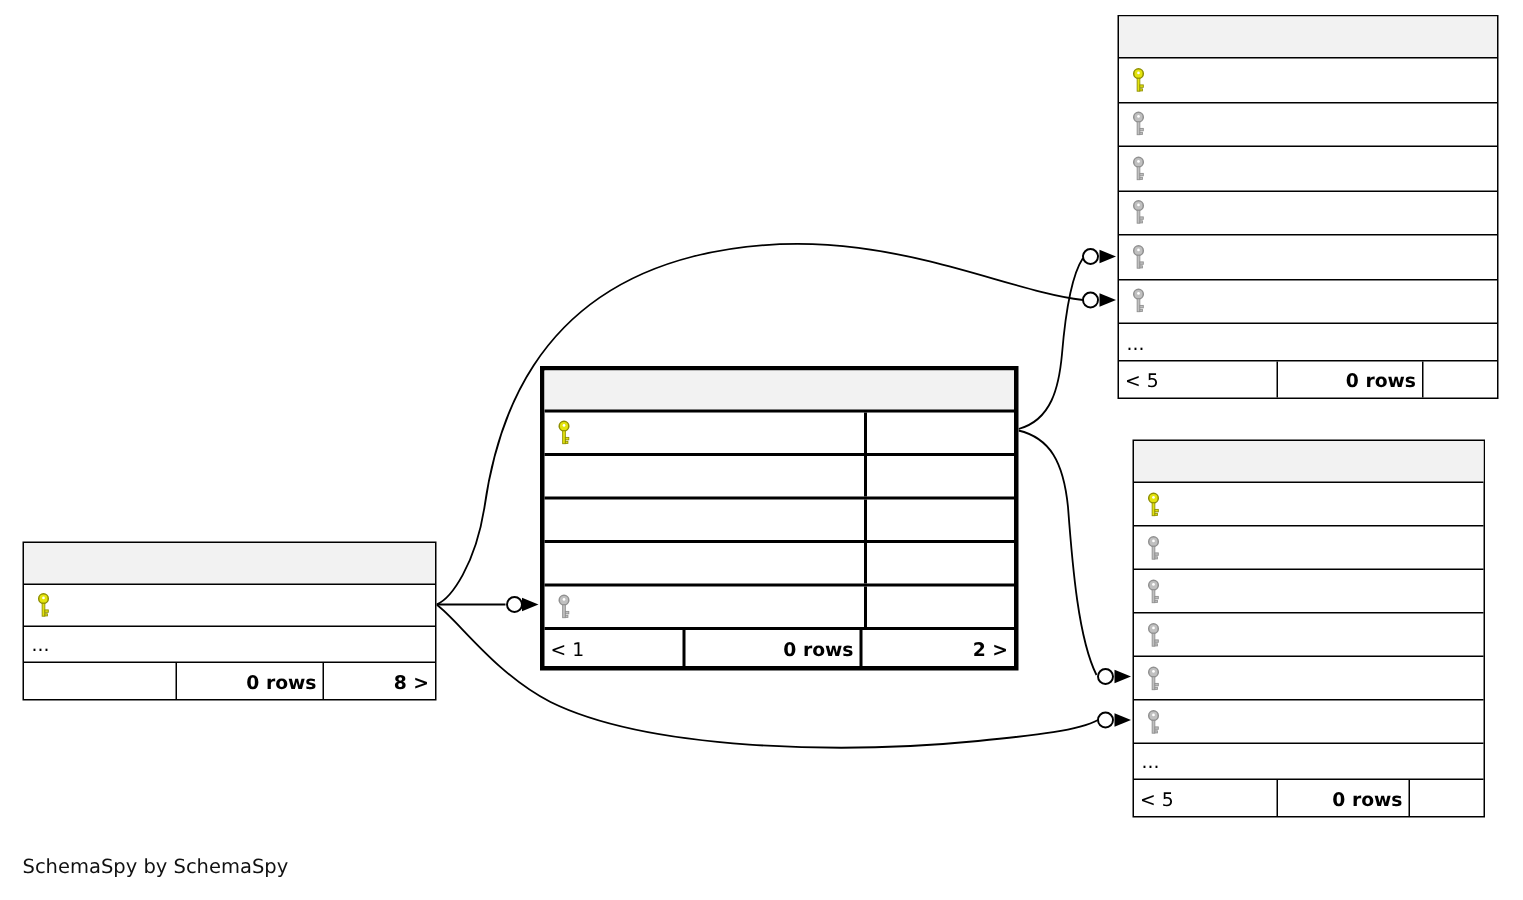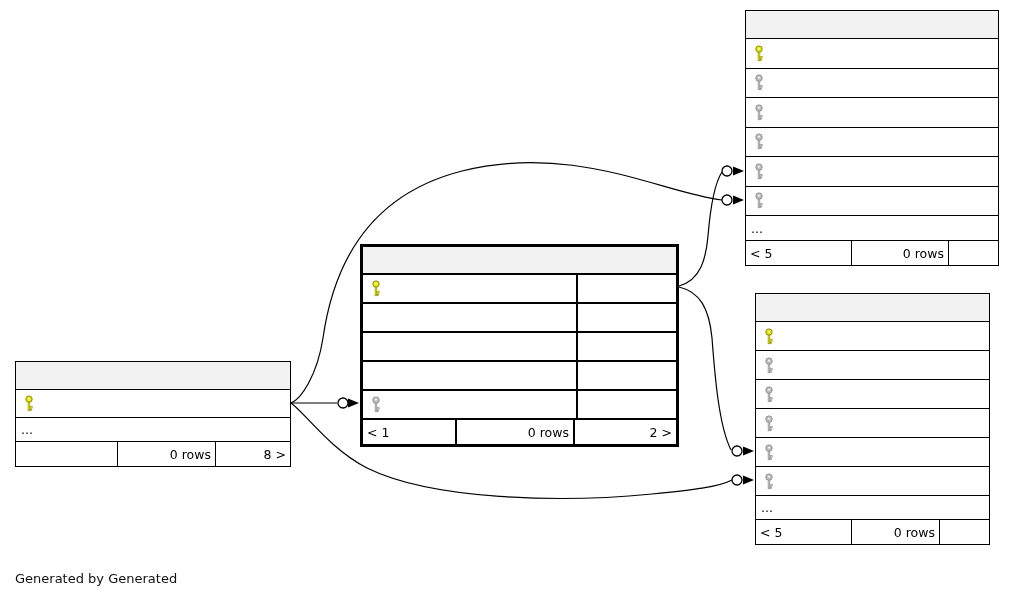--- a/index.html
+++ b/index.html
@@ -39,21 +39,21 @@
     display:flex;align-items:center;border-bottom:1px solid #000;
     font-size:12.5px;padding-left:5px;box-sizing:border-box;
   }
   .tbl-footer{display:flex;box-sizing:border-box;}
   .ftr-cell{
     font-size:12.5px;display:flex;align-items:center;box-sizing:border-box;
     padding:0 4px;white-space:nowrap;
   }
   .ftr-cell + .ftr-cell{border-left:1px solid #000;}
   .emphasized .ftr-cell + .ftr-cell{border-left-width:2px;}
-  .ftr-cell.right{justify-content:flex-end;}
+  .ftr-cell.right{justify-content:flex-end;font-weight:bold;}
   .ftr-cell.left{justify-content:flex-start;}
   #generator-note{
     position:absolute;left:15px;top:571px;font-size:13px;color:#111;
   }
   .key-icon{display:block;}
 </style>
 </head>
 <body>
 
 <svg id="rel-layer" xmlns="http://www.w3.org/2000/svg">
@@ -334,13 +334,13 @@
       </div>
       <div class="ellipsis-row" style="height: 24px;">...</div>
       <div class="tbl-footer" style="height: 24px;">
         <div class="ftr-cell left" style="width: 95px; flex: 0 0 auto;">&lt; 5</div>
         <div class="ftr-cell right" style="width: 88px; flex: 0 0 auto;">0 rows</div>
         <div class="ftr-cell right" style="flex: 1 1 0%;"></div>
       </div>
     </div>
   </div>
 
-<div id="generator-note">Generated by Generated</div>
+<div id="generator-note">SchemaSpy by SchemaSpy</div>
 
 </body></html>

